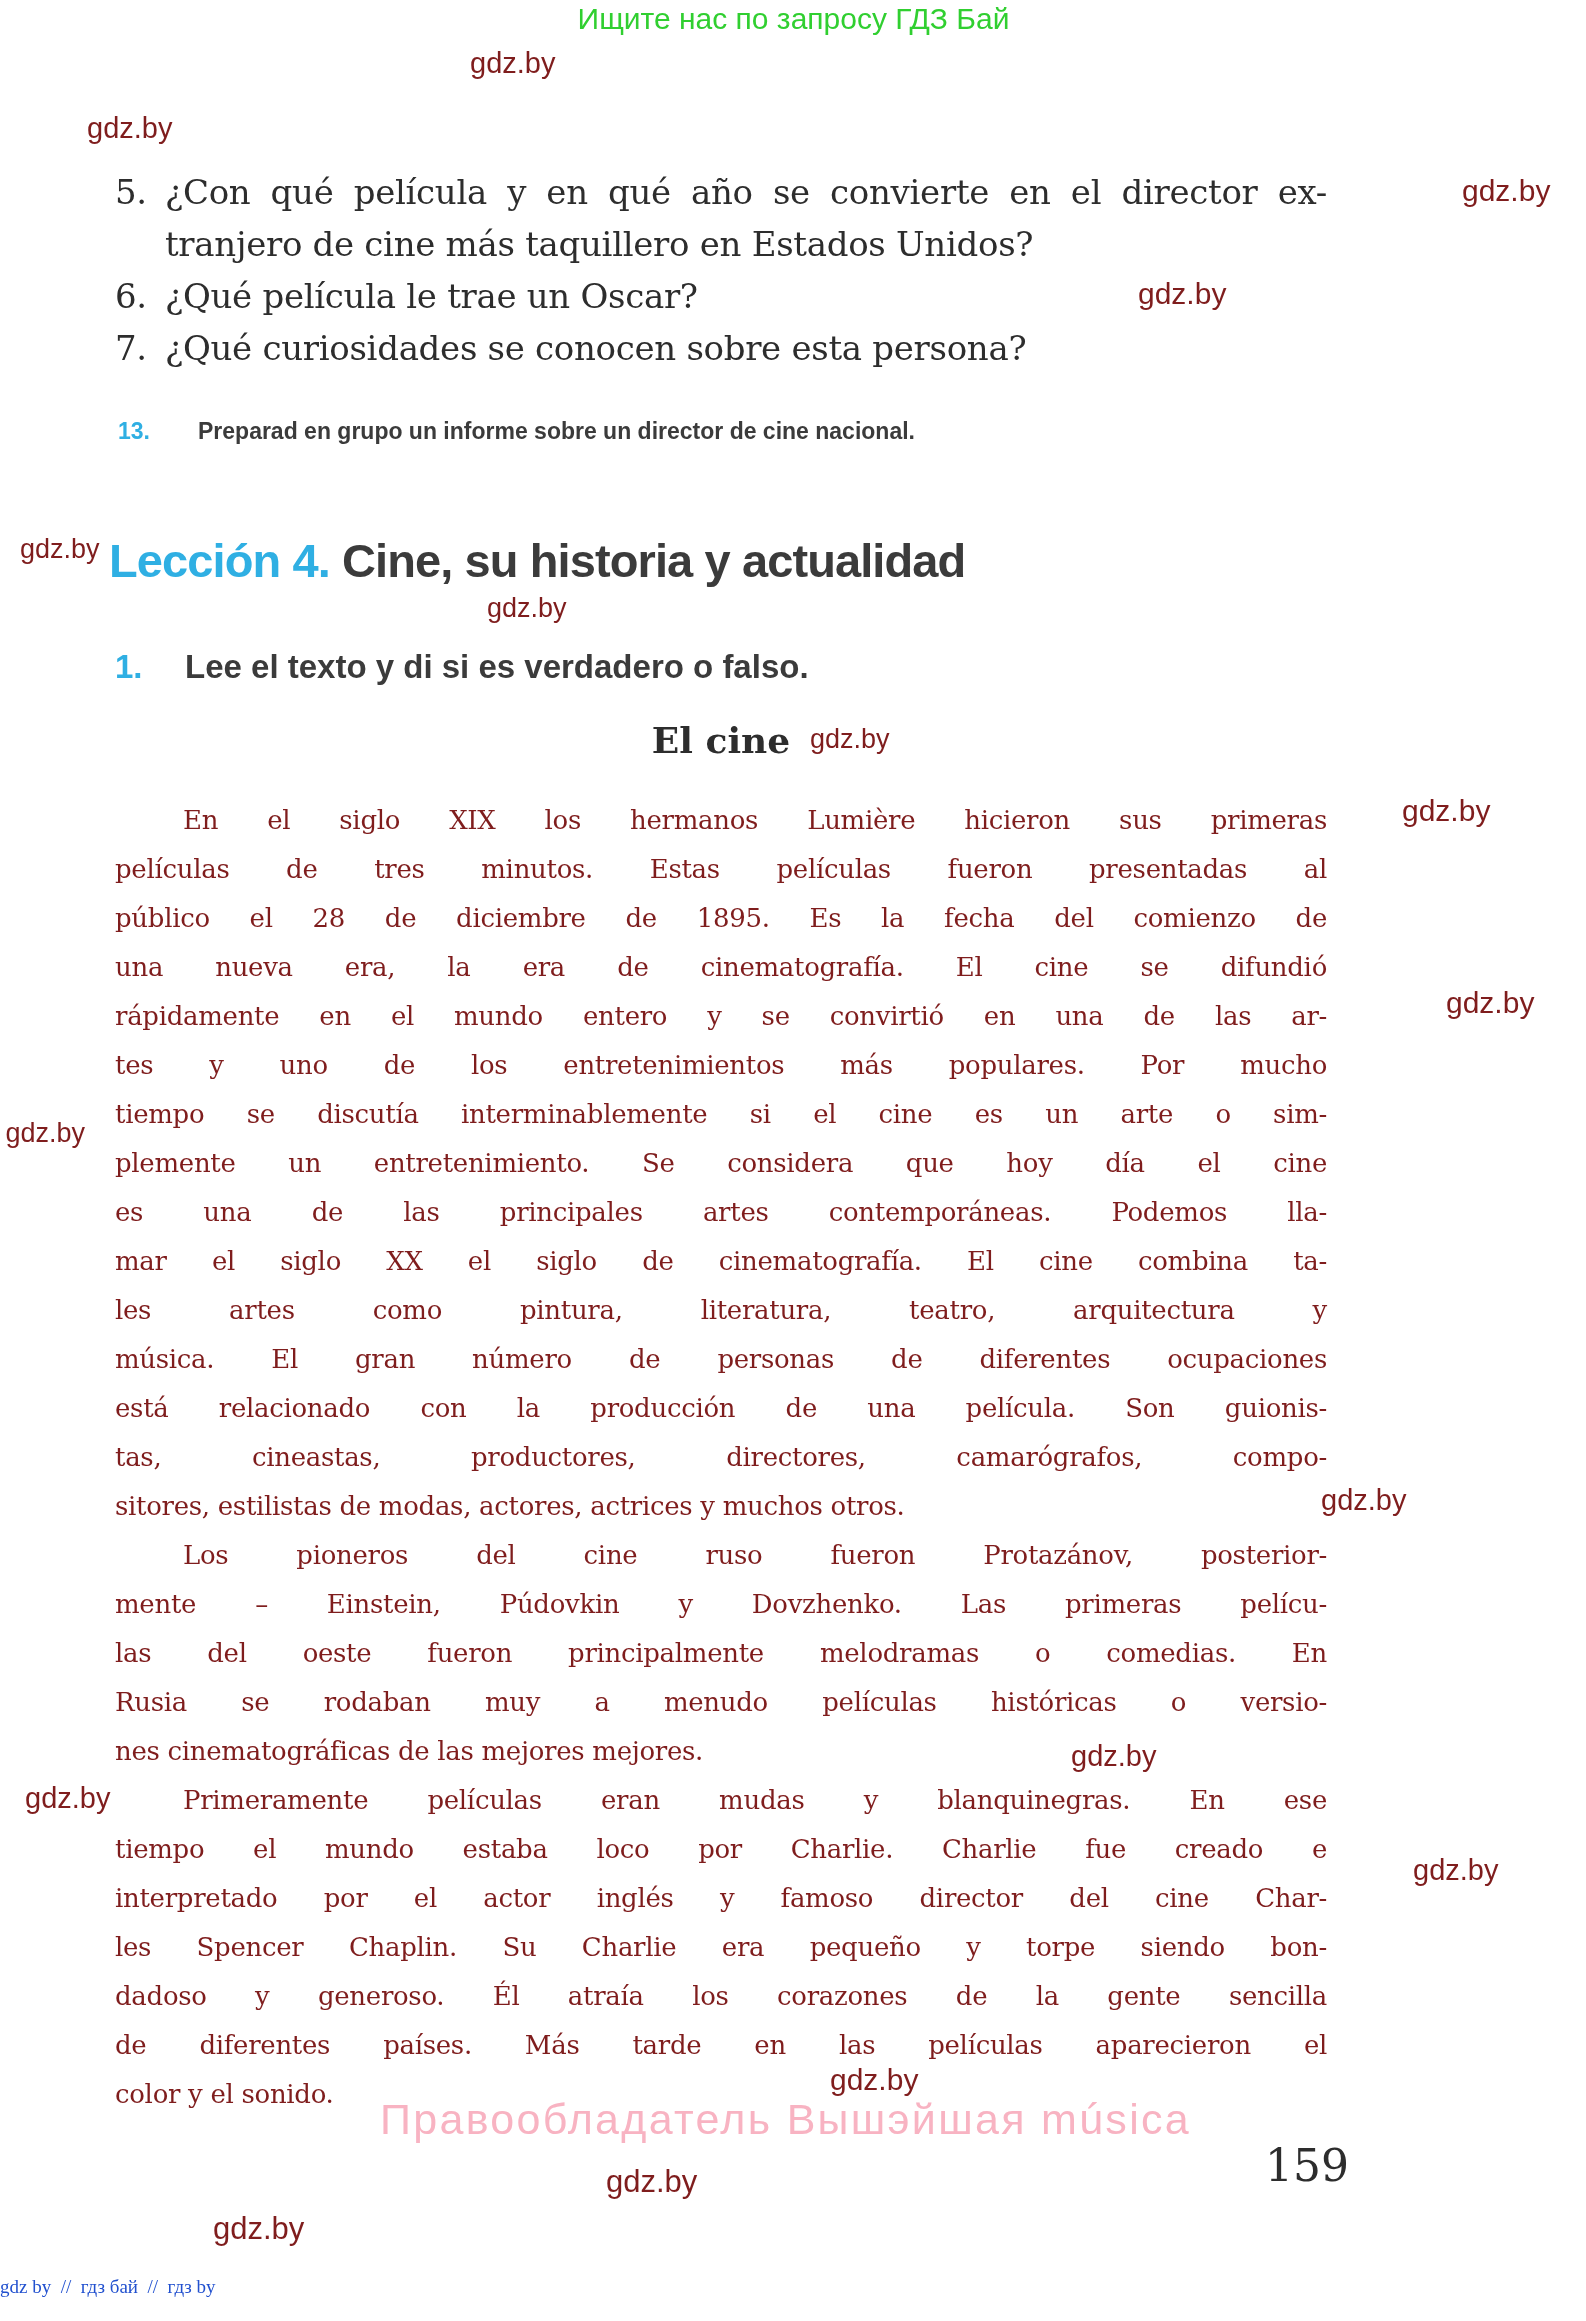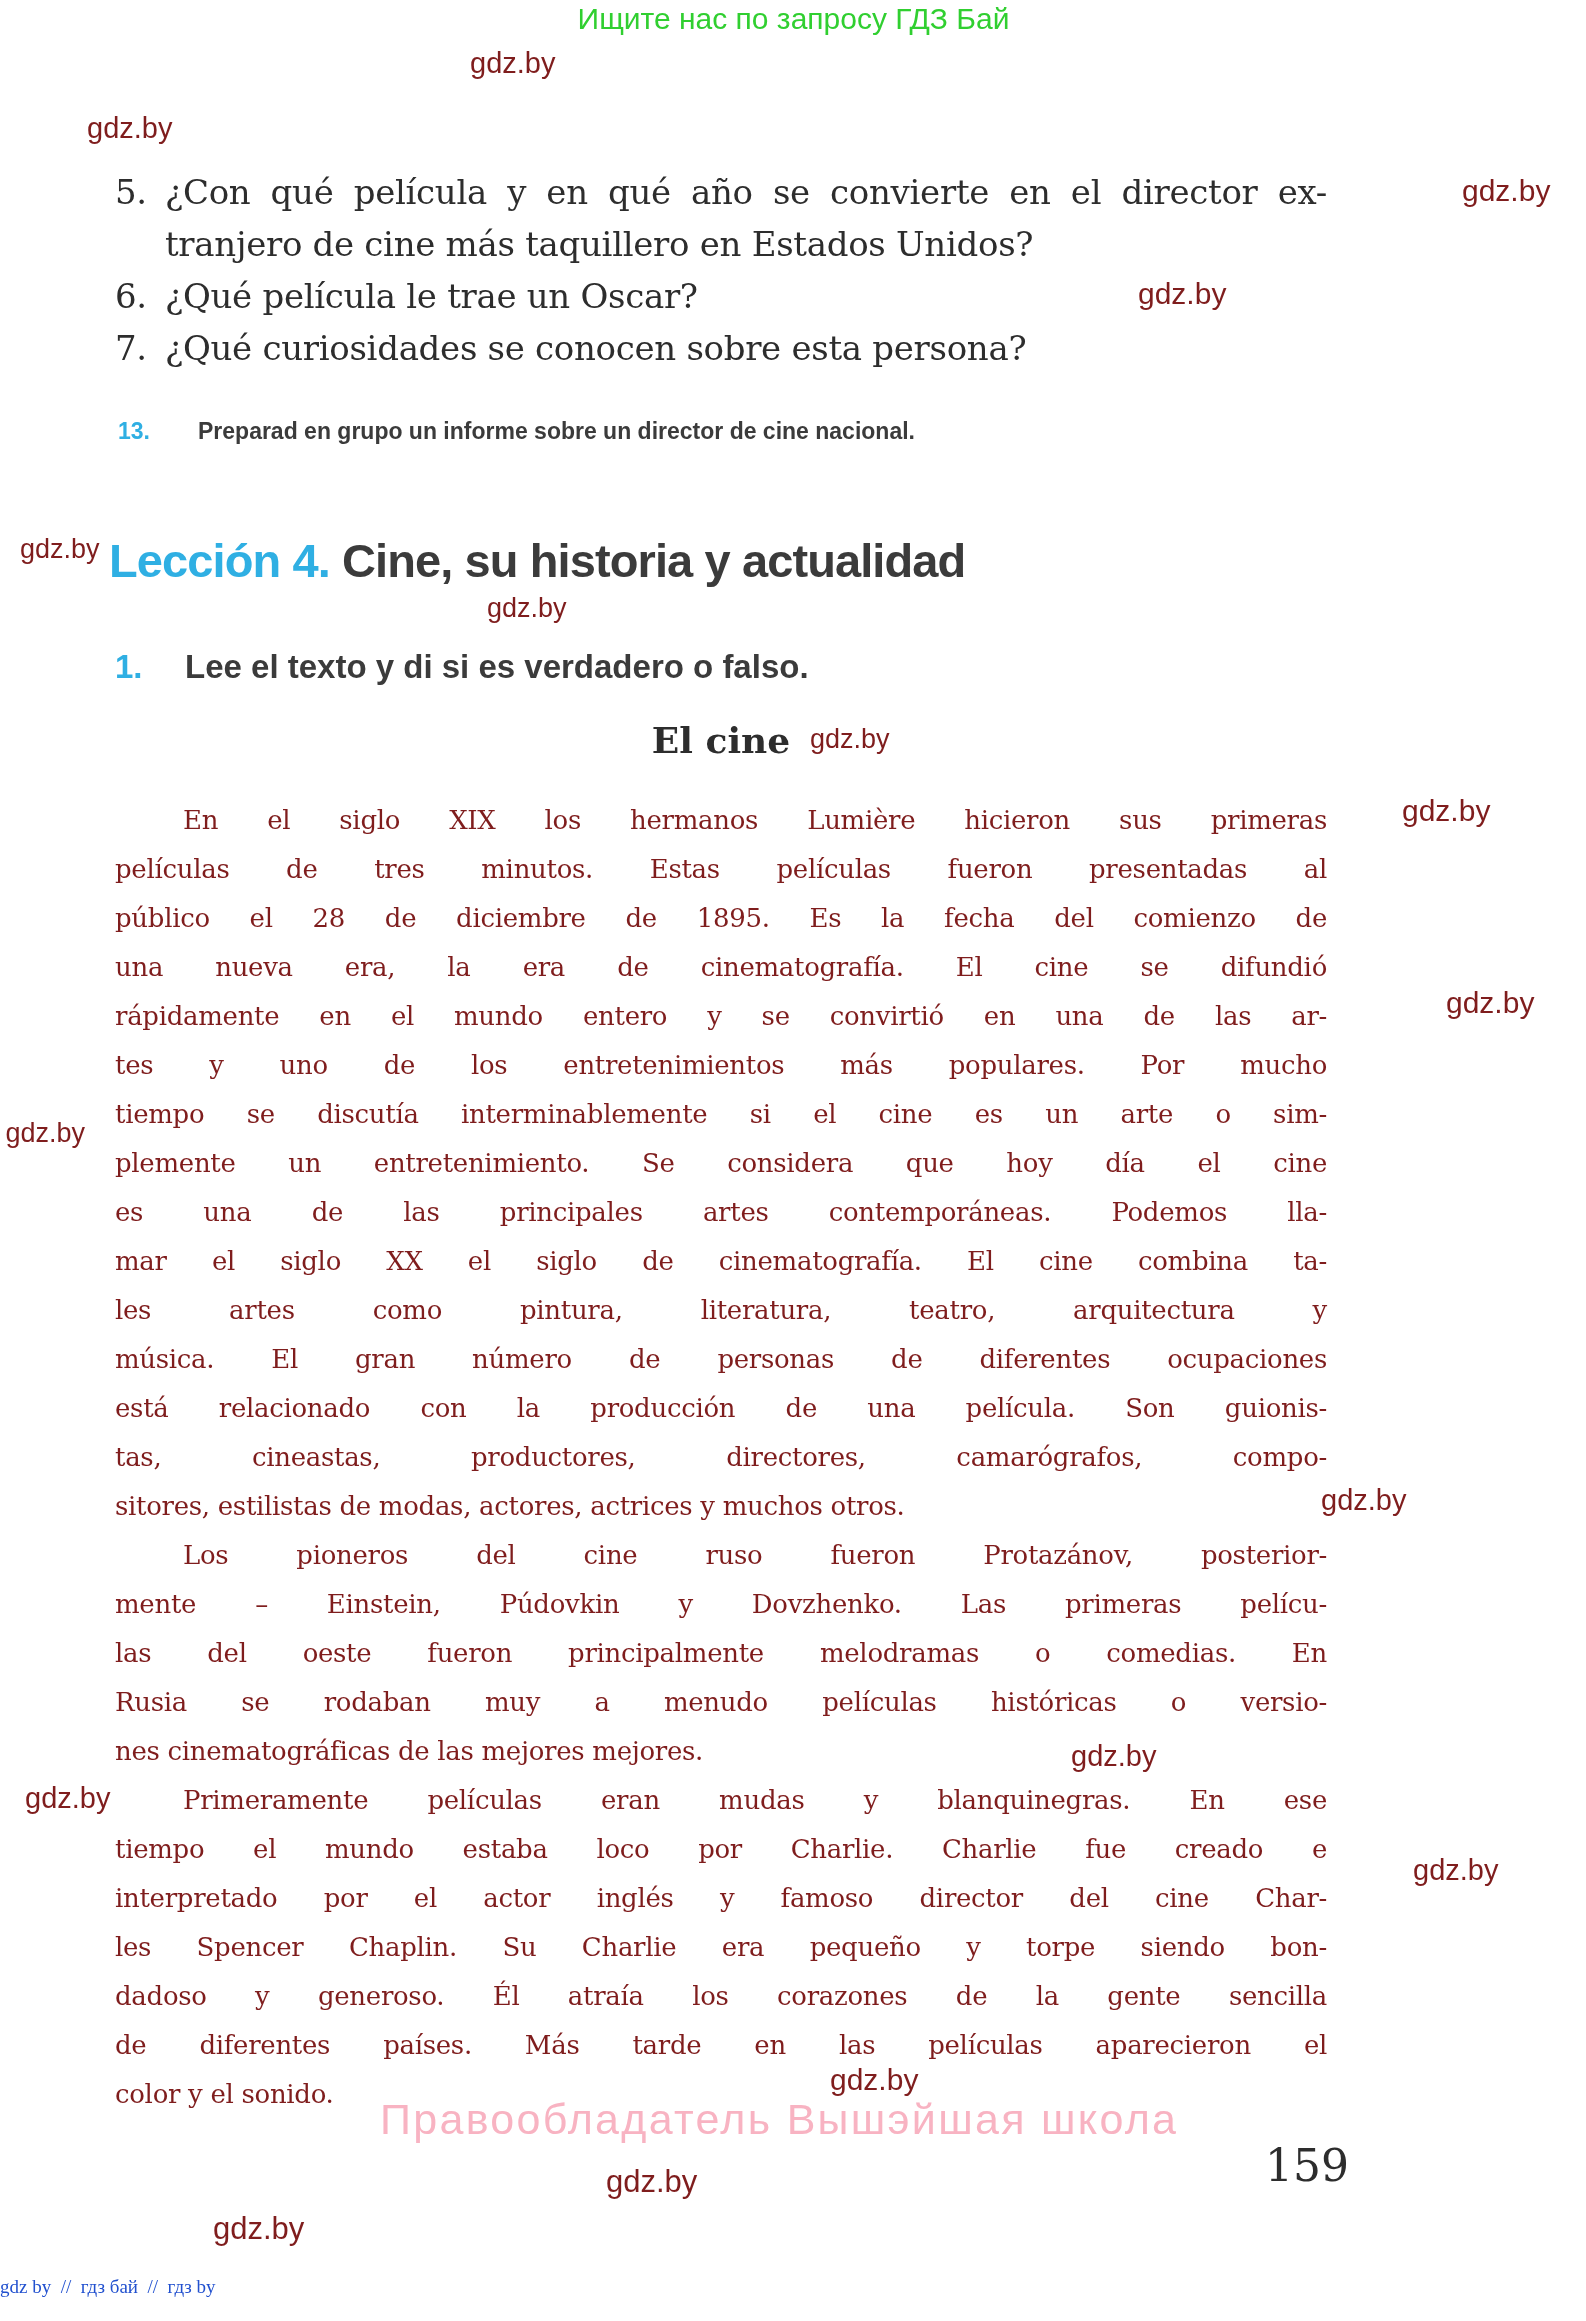--- a/index.html
+++ b/index.html
@@ -132,20 +132,20 @@
     <div class="bl">nes cinematográficas de las mejores mejores.</div>
     <div class="bl j ind">Primeramente películas eran mudas y blanquinegras. En ese</div>
     <div class="bl j">tiempo el mundo estaba loco por Charlie. Charlie fue creado e</div>
     <div class="bl j">interpretado por el actor inglés y famoso director del cine Char-</div>
     <div class="bl j">les Spencer Chaplin. Su Charlie era pequeño y torpe siendo bon-</div>
     <div class="bl j">dadoso y generoso. Él atraía los corazones de la gente sencilla</div>
     <div class="bl j">de diferentes países. Más tarde en las películas aparecieron el</div>
     <div class="bl">color y el sonido.</div>
   </div>
 
-  <div class="abs copyright">Правообладатель Вышэйшая школа</div>
+  <div class="abs copyright">Правообладатель Вышэйшая música</div>
 
   <div class="abs pagenum serif">159</div>
 
   <div class="abs footer">gdz by &nbsp;//&nbsp; гдз бай &nbsp;//&nbsp; гдз by</div>
 
 </div>
 
 
 </body></html>

